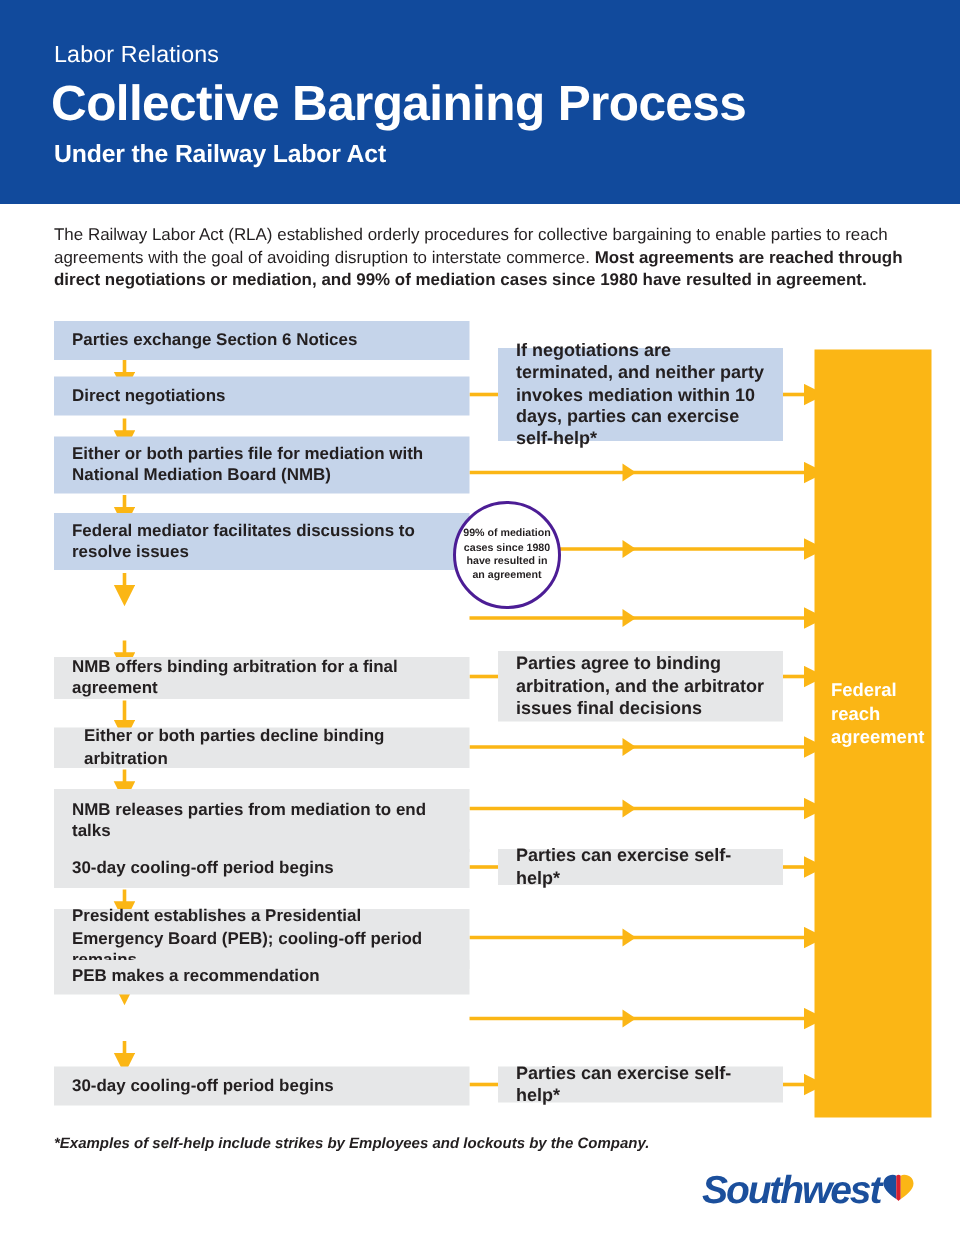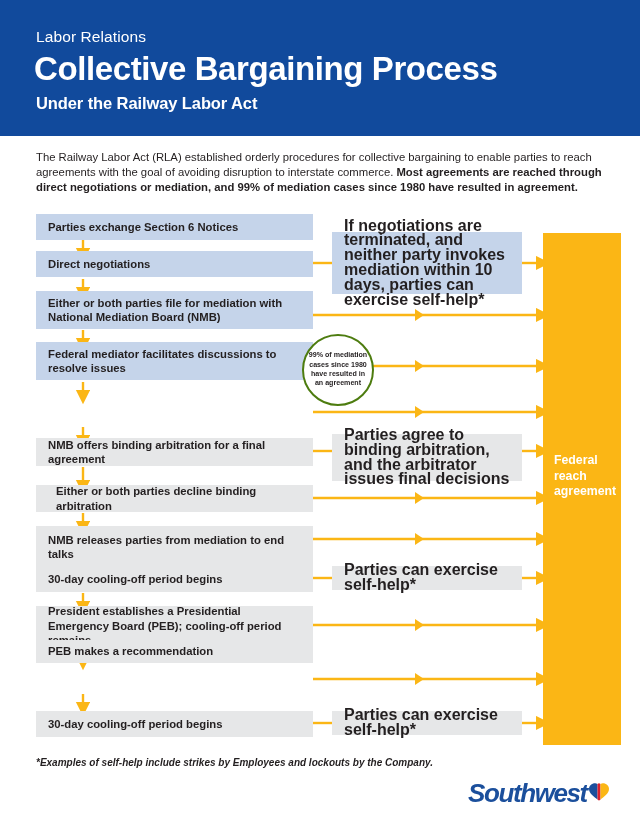--- a/index.html
+++ b/index.html
@@ -86,21 +86,21 @@
   .step.blue { background: #c5d4ea; }
   .step.gray { background: #e6e7e8; }
 
   
   .callout {
     position: absolute;
     box-sizing: border-box;
     padding: 0 12px;
     display: flex;
     align-items: center;
-    font-size: 16px;
+    font-size: 12px;
     font-weight: bold;
     line-height: 14.8px;
     color: #231f20;
   }
   .callout.blue { background: #c5d4ea; }
   .callout.gray { background: #e6e7e8; }
 
   
   .terminal {
     position: absolute;
@@ -115,21 +115,21 @@
     font-weight: bold;
     line-height: 15.5px;
     color: #ffffff;
   }
 
   
   .badge {
     position: absolute;
     border-radius: 50%;
     background: #ffffff;
-    border: 2px solid #4d7c0f;
+    border: 2px solid #4c1d95;
     box-sizing: border-box;
     display: flex;
     align-items: center;
     justify-content: center;
     text-align: center;
     font-size: 7.1px;
     font-weight: bold;
     line-height: 9.4px;
     color: #231f20;
     padding: 0 4px;

